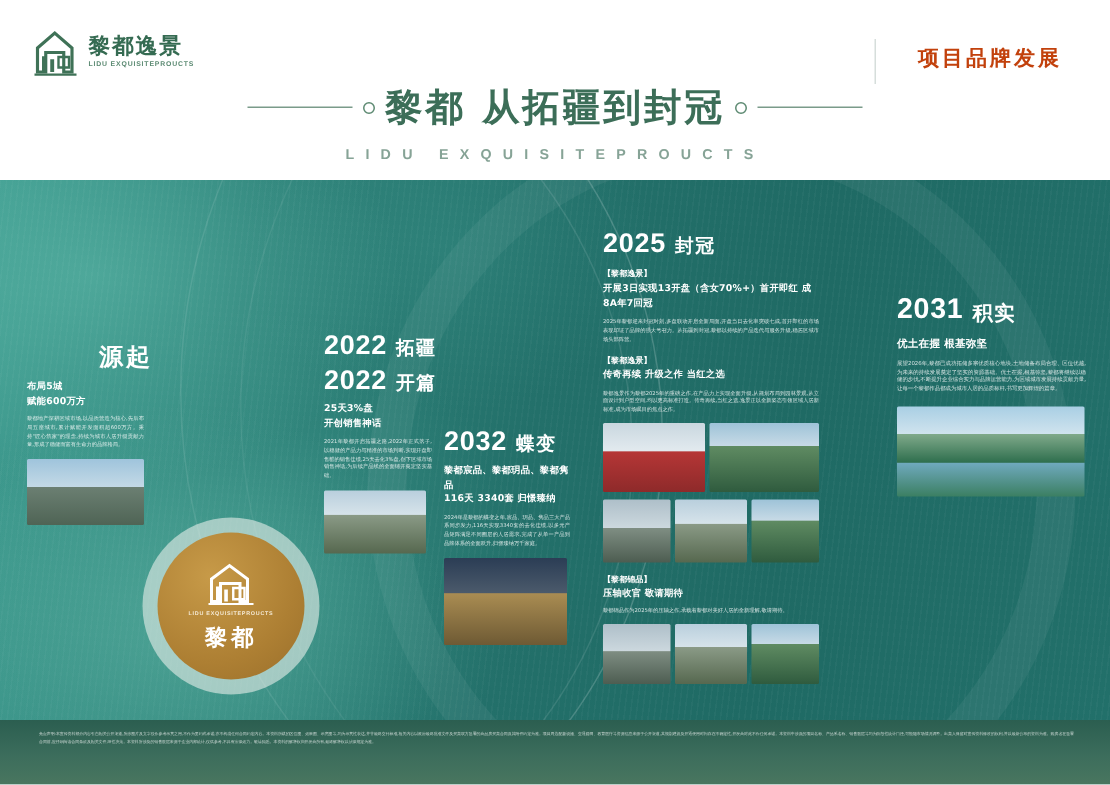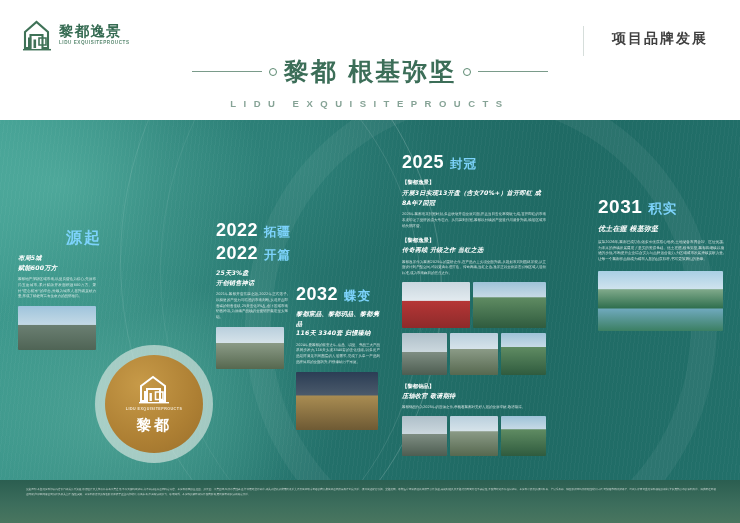--- a/index.html
+++ b/index.html
@@ -7,21 +7,21 @@
   #page{position:relative;width:740px;height:523px;background:#ffffff;overflow:hidden;}
 
   
   .header{position:absolute;left:0;top:0;width:740px;height:120px;background:#ffffff;}
   .brand{position:absolute;left:22px;top:19px;display:flex;align-items:center;gap:7px;justify-content:center;}
   .brand-mark{width:30px;height:32px;flex:none;}
   .brand-txt{display:flex;flex-direction:column;justify-content:center;line-height:1;}
   .brand-cn{font-size:14.5px;font-weight:700;color:#356b52;letter-spacing:1.2px;font-family:"DejaVu Sans",sans-serif;}
   .brand-en{font-size:4.6px;font-weight:700;color:#5b8a72;letter-spacing:.55px;margin-top:3px;}
 
-  .hdr-right{position:absolute;right:32px;top:30px;font-size:14px;font-weight:700;color:#404040;
+  .hdr-right{position:absolute;right:32px;top:30px;font-size:14px;font-weight:700;color:#c2410c;
              letter-spacing:2px;font-family:"DejaVu Sans",sans-serif;}
   .hdr-div{position:absolute;left:583px;top:26px;width:1px;height:30px;background:#d6dedb;}
 
   .title-wrap{position:absolute;left:0;top:55px;width:740px;text-align:center;}
   .title-row{display:flex;align-items:center;justify-content:center;gap:7px;}
   .t-line{width:70px;height:1px;background:#7a9b8a;}
   .t-dot{width:6px;height:6px;border:1.3px solid #5d8a72;border-radius:50%;}
   .t-main{font-size:25px;font-weight:700;color:#3c6e58;letter-spacing:2px;
           font-family:"DejaVu Sans",sans-serif;white-space:nowrap;}
   .t-sub{margin-top:10px;font-size:9.5px;color:#86a396;letter-spacing:7.5px;font-weight:600;}
@@ -56,24 +56,24 @@
              display:flex;flex-direction:column;align-items:center;justify-content:center;gap:1px;}
   .gold-mark{width:34px;height:30px;}
   .gold-en{font-size:3.6px;color:#f4e9d4;letter-spacing:.5px;font-weight:700;margin-top:2px;}
   .gold-cn{font-size:15px;color:#fff;font-weight:700;letter-spacing:2.5px;margin-top:4px;
            font-family:"DejaVu Sans",sans-serif;}
 
   
   .col{position:absolute;color:#ffffff;}
   .yr-row{display:flex;align-items:flex-end;gap:6px;white-space:nowrap;}
   .yr{font-size:18px;font-weight:700;letter-spacing:.5px;color:#ffffff;}
-  .yr-cn{font-size:12.5px;font-weight:700;color:#7dd3fc;letter-spacing:1px;
+  .yr-cn{font-size:12.5px;font-weight:700;color:#ffffff;letter-spacing:1px;
          font-family:Liberation Serif, serif;}
   .hl{font-size:6.2px;font-weight:700;color:#ffffff;line-height:1.55;letter-spacing:.2px;
-      font-family:"DejaVu Sans",sans-serif;margin-top:4px;font-style:italic;}
+      font-family:"DejaVu Sans",sans-serif;margin-top:4px;}
   .body-txt{font-size:3.5px;line-height:1.62;color:rgba(255,255,255,.80);margin-top:5px;
             font-family:"DejaVu Sans",sans-serif;text-align:justify;}
   .sect-tag{font-size:5.4px;font-weight:700;color:#ffffff;margin-top:6px;
             font-family:"DejaVu Sans",sans-serif;}
 
   .ph{border:0;display:block;border-radius:1px;background:#1d4f52;}
   .ph-row{display:flex;gap:3px;margin-top:5px;}
 
   
   .f-city{background:
@@ -117,21 +117,21 @@
       </div>
     </div>
 
     <div class="hdr-div"></div>
     <div class="hdr-right">项目品牌发展</div>
 
     <div class="title-wrap">
       <div class="title-row">
         <span class="t-line"></span>
         <span class="t-dot"></span>
-        <span class="t-main">黎都 根基弥坚</span>
+        <span class="t-main">黎都 从拓疆到封冠</span>
         <span class="t-dot"></span>
         <span class="t-line"></span>
       </div>
       <div class="t-sub">LIDU EXQUISITEPROUCTS</div>
     </div>
   </div>
 
   <div class="canvas">
     <div class="bg-tex"></div>
     <div class="bg-strokes"></div>

